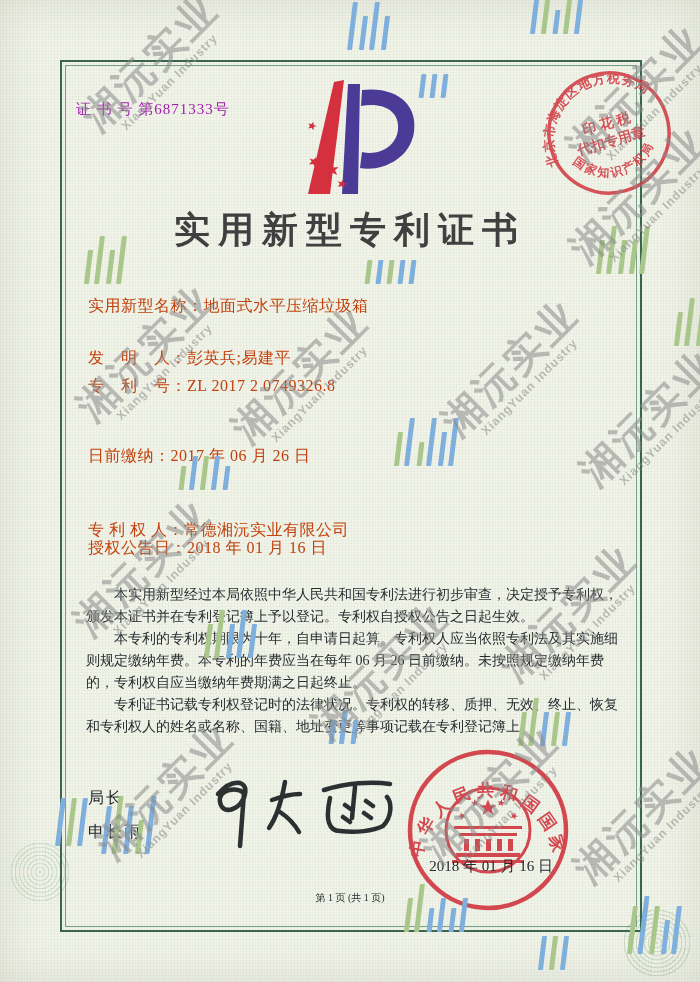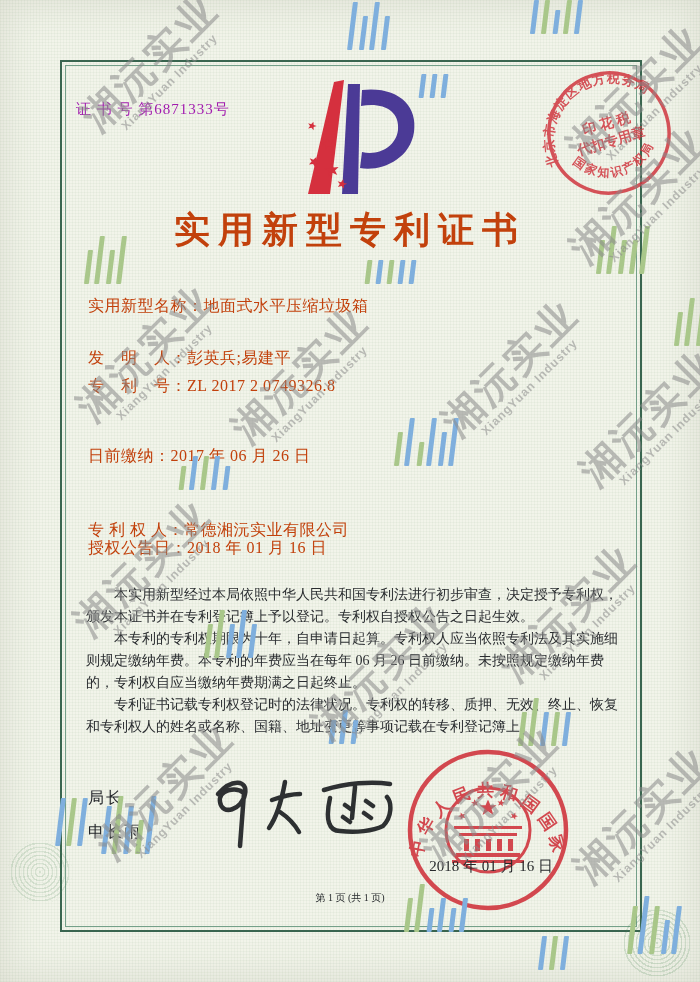--- a/index.html
+++ b/index.html
@@ -15,21 +15,21 @@
   .abs{position:absolute;}
   
   .frame{left:60px;top:60px;width:578px;height:868px;border:2px solid #39654f;z-index:1;}
   .frame-inner{position:absolute;inset:3px;border:1px solid #74a089;}
   
   .rosette{position:absolute;border-radius:50%;z-index:1;
     background:repeating-radial-gradient(circle at 50% 50%, rgba(70,130,80,.30) 0 1.5px, rgba(255,255,255,0) 1.5px 4px);}
   
   .certno{left:76px;top:100px;font-size:15px;letter-spacing:1px;color:#a21caf;z-index:2;}
   .title{left:0;top:206px;width:700px;text-align:center;font-size:36px;font-weight:600;
-         letter-spacing:8px;color:#c2410c;z-index:2;}
+         letter-spacing:8px;color:#404040;z-index:2;}
   .field{left:88px;font-size:16px;color:#c2410c;z-index:2;letter-spacing:.5px;}
   .paras{left:86px;top:584px;width:532px;font-size:14px;line-height:22px;color:#2a2d30;z-index:2;}
   .paras p{margin:0;text-indent:2em;}
   .signer-title{left:88px;top:788px;font-size:16px;color:#23262a;z-index:2;letter-spacing:2px;}
   .signer-name{left:88px;top:822px;font-size:16px;color:#23262a;z-index:2;letter-spacing:2px;}
   .seal-date{left:406px;top:857px;width:170px;text-align:center;font-size:15px;color:#27292c;z-index:4;}
   .footer{left:0;top:891px;width:700px;text-align:center;font-size:10px;color:#2a2d30;z-index:2;}
   
   .logo{left:278px;top:80px;z-index:2;}
   .sign{left:188px;top:760px;z-index:3;}

